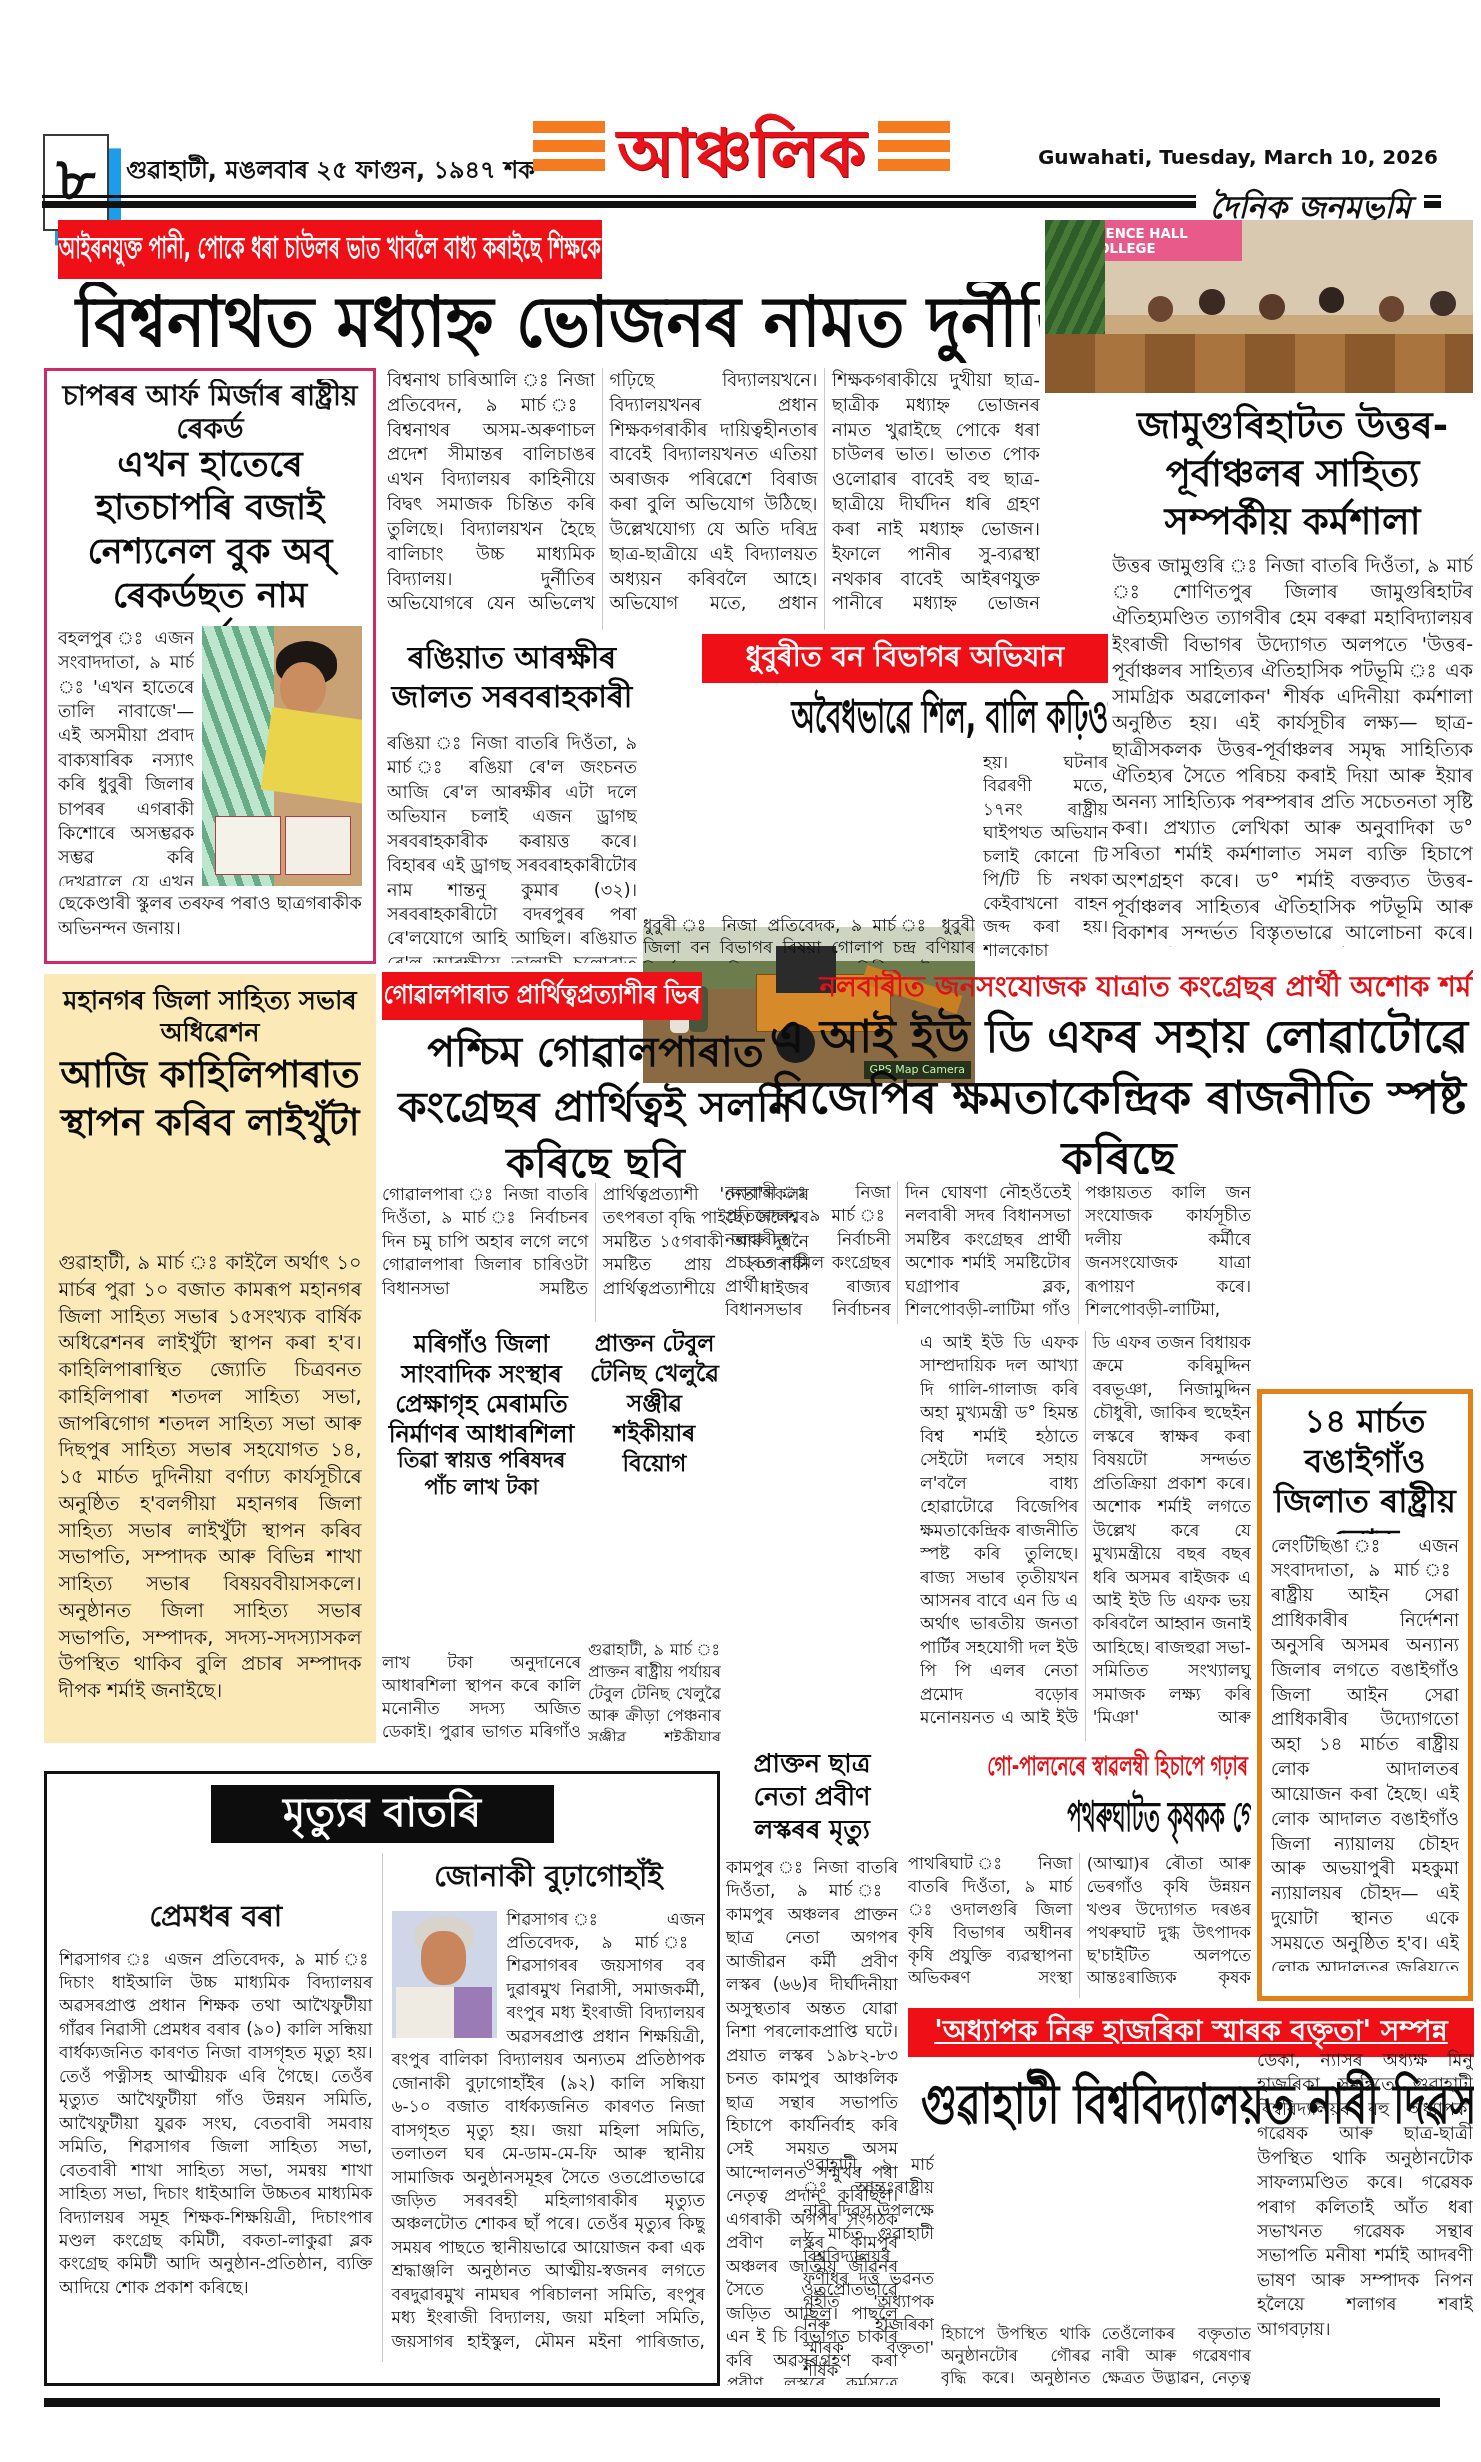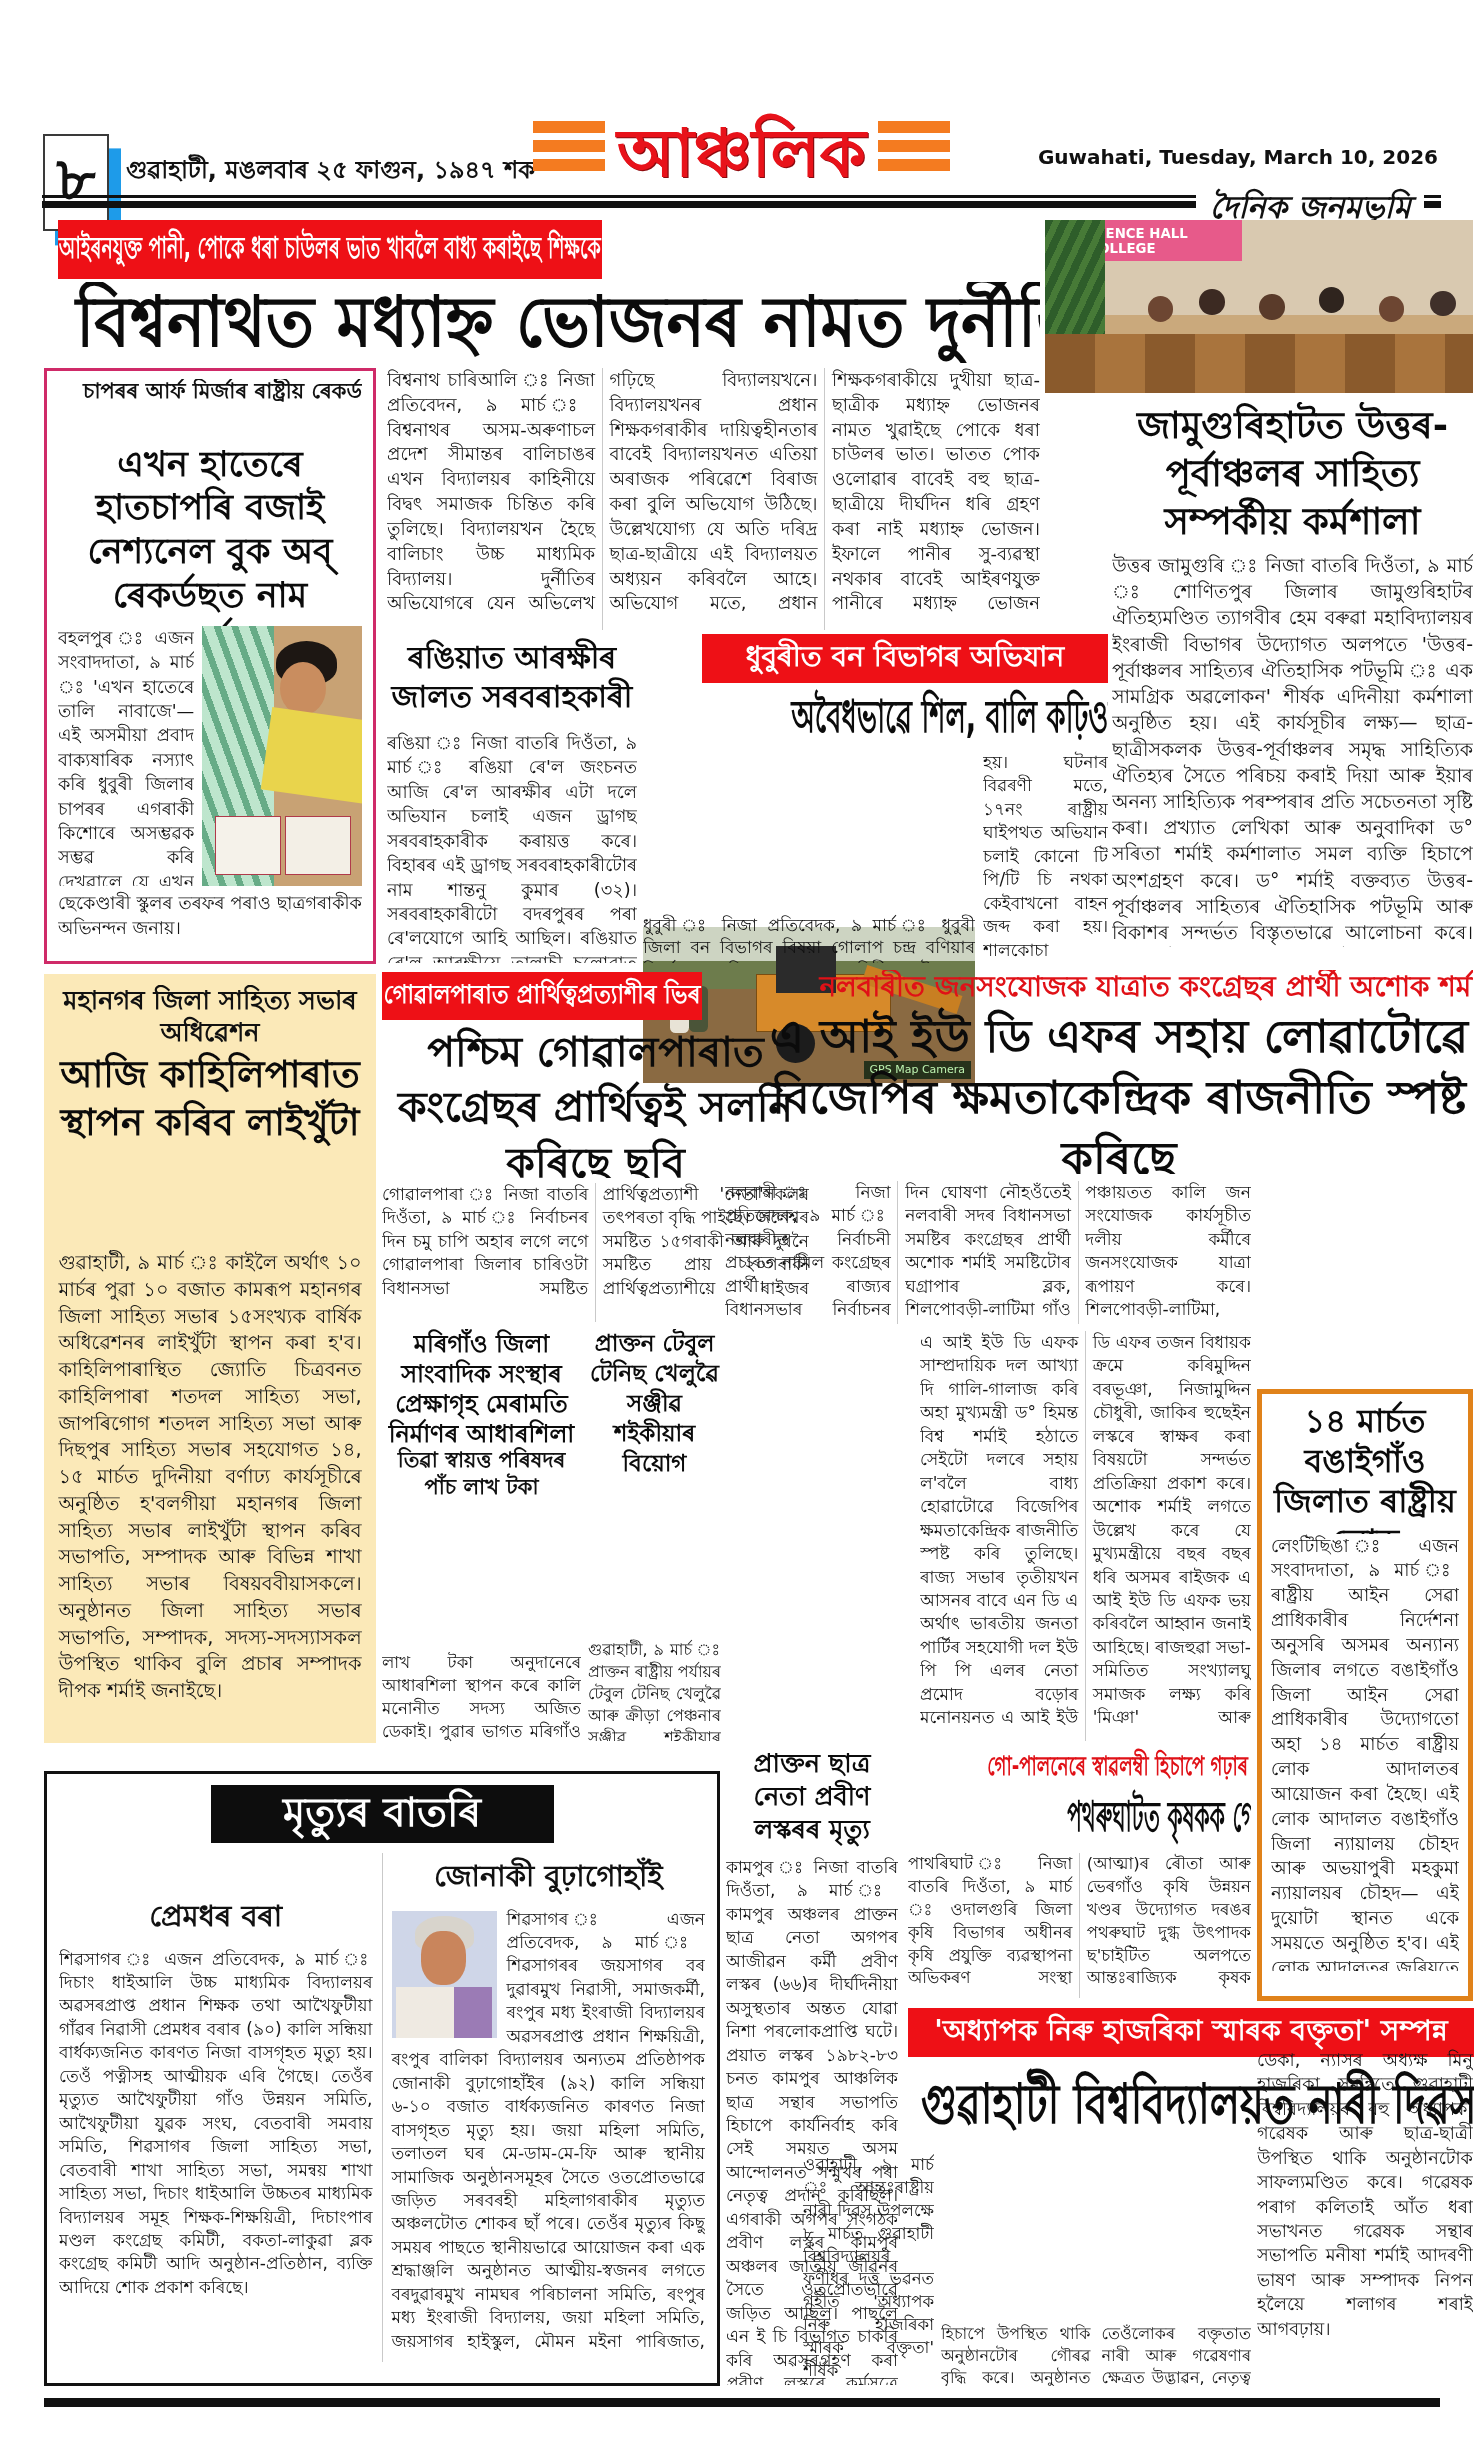--- a/index.html
+++ b/index.html
@@ -74,21 +74,21 @@
     <div class="pp" style="left:90%;top:41%;width:25.5px;height:25.5px;background:#40302a;"></div>
   </div>
 
   <div class="abs body-txt just cols clip" style="left:387px;top:368px;width:653px;height:262px;column-count:3;">
     <span>বিশ্বনাথ চাৰিআলি ঃ নিজা প্ৰতিবেদন, ৯ মাৰ্চ ঃ বিশ্বনাথৰ অসম-অৰুণাচল প্ৰদেশ সীমান্তৰ বালিচাঙৰ এখন বিদ্যালয়ৰ কাহিনীয়ে বিদ্বৎ সমাজক চিন্তিত কৰি তুলিছে। বিদ্যালয়খন হৈছে বালিচাং উচ্চ মাধ্যমিক বিদ্যালয়। দুৰ্নীতিৰ অভিযোগৰে যেন অভিলেখ গঢ়িছে বিদ্যালয়খনে। বিদ্যালয়খনৰ প্ৰধান শিক্ষকগৰাকীৰ দায়িত্বহীনতাৰ বাবেই বিদ্যালয়খনত এতিয়া অৰাজক পৰিৱেশে বিৰাজ কৰা বুলি অভিযোগ উঠিছে। উল্লেখযোগ্য যে অতি দৰিদ্ৰ ছাত্ৰ-ছাত্ৰীয়ে এই বিদ্যালয়ত অধ্যয়ন কৰিবলৈ আহে। অভিযোগ মতে, প্ৰধান শিক্ষকগৰাকীয়ে দুখীয়া ছাত্ৰ-ছাত্ৰীক মধ্যাহ্ন ভোজনৰ নামত খুৱাইছে পোকে ধৰা চাউলৰ ভাত। ভাতত পোক ওলোৱাৰ বাবেই বহু ছাত্ৰ-</span>
     <span>ছাত্ৰীয়ে দীৰ্ঘদিন ধৰি গ্ৰহণ কৰা নাই মধ্যাহ্ন ভোজন। ইফালে পানীৰ সু-ব্যৱস্থা নথকাৰ বাবেই আইৰণযুক্ত পানীৰে মধ্যাহ্ন ভোজন ৰান্ধিবলগীয়া হৈছে। কিয়নো বিদ্যালয়ৰ আন্তঃগাঁথনি একেবাৰে শূন্য। আন্তঃগাঁথনিৰ নামত অহা ধন বিদ্যালয়খনৰ প্ৰধান শিক্ষকে কি কৰে সেয়া আন ব্যক্তিৰ জ্ঞাত নহয়। আনহাতে, পোক থকা চাউল খাবলৈ ছাত্ৰ-ছাত্ৰীক বাধ্য কৰোৱা প্ৰধান শিক্ষক ৰমেশ নাথৰ ব্যৱহাৰো অতি বেয়া। ছাত্ৰ-ছাত্ৰীৰ অভিভাৱকে দিয়া অভিযোগ মতে, প্ৰধান শিক্ষক ৰমেশ নাথৰ ওচৰলৈ ছাত্ৰ-ছাত্ৰীয়ে কোনো আবেদন লৈ গ'লে সেয়া পেলাই দিয়ে বুলি শিক্ষাৰ্থীয়ে অভিযোগ কৰিছে। তদুপৰি যি সময়ত একাংশ বিদ্যালয়ত ছাত্ৰ-ছাত্ৰীয়ে পাঠ্যপুথিৰ বাবে হাহাকাৰ কৰিবলগীয়া হৈছে সেই সময়ত কিন্তু এইখন বিদ্যালয়ৰ গুদামত পাঠ্যপুথি</span>
     
   </div>
 
   <div class="abs clip" style="left:44px;top:368px;width:332px;height:596px;border:3.9px solid #cf2a68;background:#fff;padding:7.7px 11px;box-sizing:border-box;">
-    <div class="center bold clip" style="font-size:21px;line-height:1.2;height:64px;text-align:right;">
+    <div class="center bold clip" style="font-size:28px;line-height:1.2;height:64px;">
       <span>চাপৰৰ আৰ্ফ মিৰ্জাৰ ৰাষ্ট্ৰীয় ৰেকৰ্ড</span>
     </div>
     <div class="center headline clip" style="font-size:35px;line-height:1.25;height:183px;">
       <span>এখন হাতেৰে হাতচাপৰি বজাই নেশ্যনেল বুক অব্ ৰেকৰ্ডছত নাম অন্তৰ্ভুক্ত</span>
     </div>
     <div style="display:flex;gap:7.7px;height:260px;">
       <div class="body-txt just clip" style="width:46%;font-size:17.7px;">বহলপুৰ ঃ এজন সংবাদদাতা, ৯ মাৰ্চ ঃ 'এখন হাতেৰে তালি নাবাজে'— এই অসমীয়া প্ৰবাদ বাক্যষাৰিক নস্যাৎ কৰি ধুবুৰী জিলাৰ চাপৰৰ এগৰাকী কিশোৰে অসম্ভৱক সম্ভৱ কৰি দেখুৱালে যে এখন হাতেৰেও তালি বজাব পাৰি। অকল সেয়াই নহয়, চাপৰৰ আৰ্ফ মিৰ্জাই এখন হাতেৰে হাতচাপৰি বজাই নেশ্যনেল বুক অব্ ৰেকৰ্ডছত নাম অন্তৰ্ভুক্ত কৰিবলৈ সক্ষম হৈছে।</div>
       <div class="photo" style="width:54%;height:100%;background:linear-gradient(90deg,#9fd6b4 0 45%,#c8a274 45% 100%);">
         <div class="band" style="left:0;top:0;width:45%;height:100%;background:repeating-linear-gradient(70deg,rgba(35,120,80,.45) 0 6.6px,rgba(220,245,230,.5) 6.6px 16.6px);"></div>
         <div class="pp" style="left:46%;top:6%;width:61px;height:44px;background:#1d1713;border-radius:50% 50% 40% 40%;"></div>
@@ -209,21 +209,21 @@
   </div>
   <div class="abs headline center clip" style="left:908px;top:1788px;width:343px;height:58px;font-size:42px;line-height:58px;">
     <span class="fitw" style="transform: scaleX(0.515966); transform-origin: center center;">পথৰুঘাটত কৃষকক গো-পালনৰ প্ৰশিক্ষণ</span>
   </div>
   <div class="abs body-txt just cols clip" style="left:908px;top:1853px;width:343px;height:145px;column-count:2;font-size:16.6px;">
     <span>পাথৰিঘাট ঃ নিজা বাতৰি দিওঁতা, ৯ মাৰ্চ ঃ ওদালগুৰি জিলা কৃষি বিভাগৰ অধীনৰ কৃষি প্ৰযুক্তি ব্যৱস্থাপনা অভিকৰণ সংস্থা (আত্মা)ৰ ৰৌতা আৰু ভেৰগাঁও কৃষি উন্নয়ন খণ্ডৰ উদ্যোগত দৰঙৰ পথৰুঘাট দুগ্ধ উৎপাদক ছ'চাইটিত অলপতে আন্তঃৰাজ্যিক কৃষক প্ৰশিক্ষণ অনুষ্ঠিত হয়। এই প্ৰশিক্ষণত সমল ব্যক্তি হিচাপে উপস্থিত থাকে ওদালগুৰি মহকুমা কৃষি বিষয়া কুলেন্দ্ৰ ডেকা। তেওঁ উপস্থিত প্ৰশিক্ষাৰ্থীসকলক গো-পালনৰ প্ৰয়োজনীয়তা, গো-পালনৰ জৰিয়তে কেনেকৈ স্বাৱলম্বী হিচাপে নিজকে গঢ়ি তুলিব পাৰি সেই সম্পৰ্কত বিতংভাৱে আলোকপাত কৰে। বি টি এম আত্মা</span>
     
     
   </div>
 
-  <div class="abs kicker-red-box clip" style="left:908px;top:2008px;width:566px;height:49px;font-size:28px;">
+  <div class="abs kicker-red-box clip" style="left:908px;top:2008px;width:566px;height:49px;font-size:28px;text-decoration:underline;">
     <span class="fitw" style="transform: scaleX(1); transform-origin: center center;">'অধ্যাপক নিৰু হাজৰিকা স্মাৰক বক্তৃতা' সম্পন্ন</span>
   </div>
   <div class="abs headline clip center" style="left:803px;top:2062px;width:671px;height:84px;font-size:55px;line-height:84px;">
     <span class="fitw" style="transform: scaleX(0.737615); transform-origin: center center;">গুৱাহাটী বিশ্ববিদ্যালয়ত নাৰী দিৱস পালন</span>
   </div>
   <div class="abs body-txt just clip" style="left:803px;top:2154px;width:131px;height:232px;font-size:16.6px;">ওৱাহাটী, ৯ মাৰ্চ ঃ আন্তঃৰাষ্ট্ৰীয় নাৰী দিৱস উপলক্ষে ৮ মাৰ্চত গুৱাহাটী বিশ্ববিদ্যালয়ৰ ফণীধৰ দত্ত ভৱনত গৃহীত 'অধ্যাপক নিৰু হাজৰিকা স্মাৰক বক্তৃতা' শীৰ্ষক</div>
 
   <div class="abs" style="left:941px;top:2323px;width:310px;height:63px;display:flex;gap:11px;">
     <div class="body-txt just clip" style="width:50%;font-size:16px;">হিচাপে উপস্থিত থাকি অনুষ্ঠানটোৰ গৌৰৱ বৃদ্ধি কৰে। অনুষ্ঠানত 'নাৰী আৰু গৱেষণা, উদ্ভাৱন, নেতৃত্ব আৰু ৰূপান্তৰৰ যাত্ৰা' শীৰ্ষক স্মাৰক বক্তৃতা আগবঢ়ায় অধ্যাপক প্ৰণয়ী দত্ত আৰু অধ্যাপক নন্দনা দত্তই।</div>
     <div class="body-txt just clip" style="width:50%;font-size:16px;">তেওঁলোকৰ বক্তৃতাত নাৰী আৰু গৱেষণাৰ ক্ষেত্ৰত উদ্ভাৱন, নেতৃত্ব আৰু ৰূপান্তৰৰ গুৰুত্বৰ সম্পৰ্কে আলোকপাত কৰা হয়। এই উপলক্ষে বিশিষ্ট অভিনেত্ৰী মলয়া গোস্বামীক আয়োজকসকলৰ</div>

